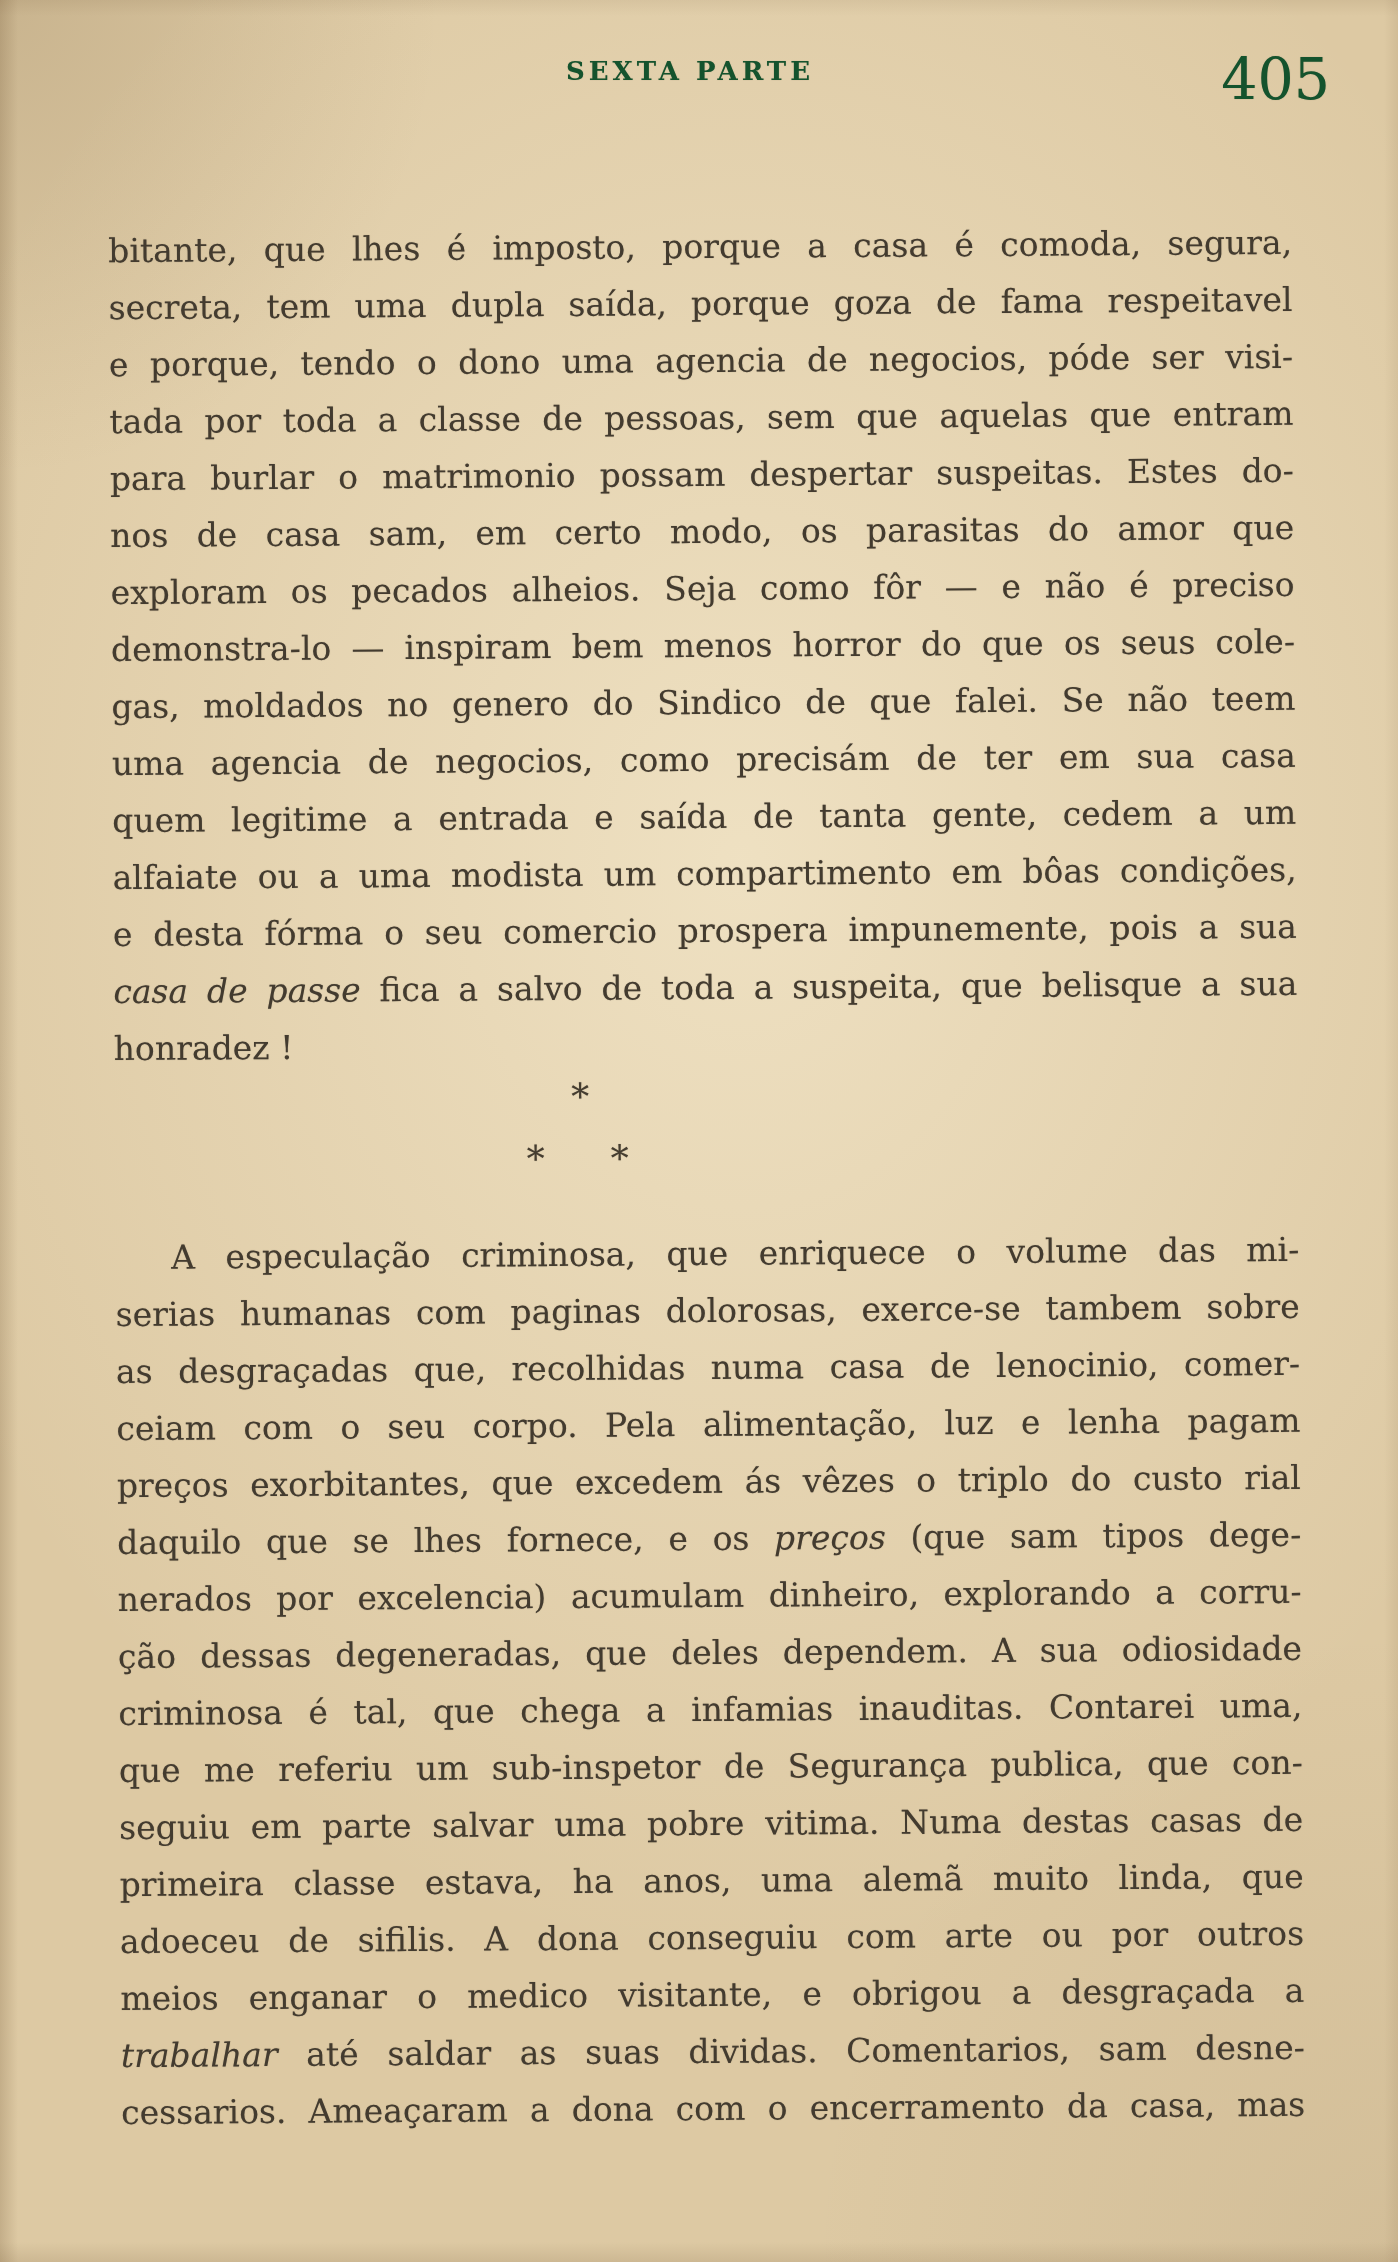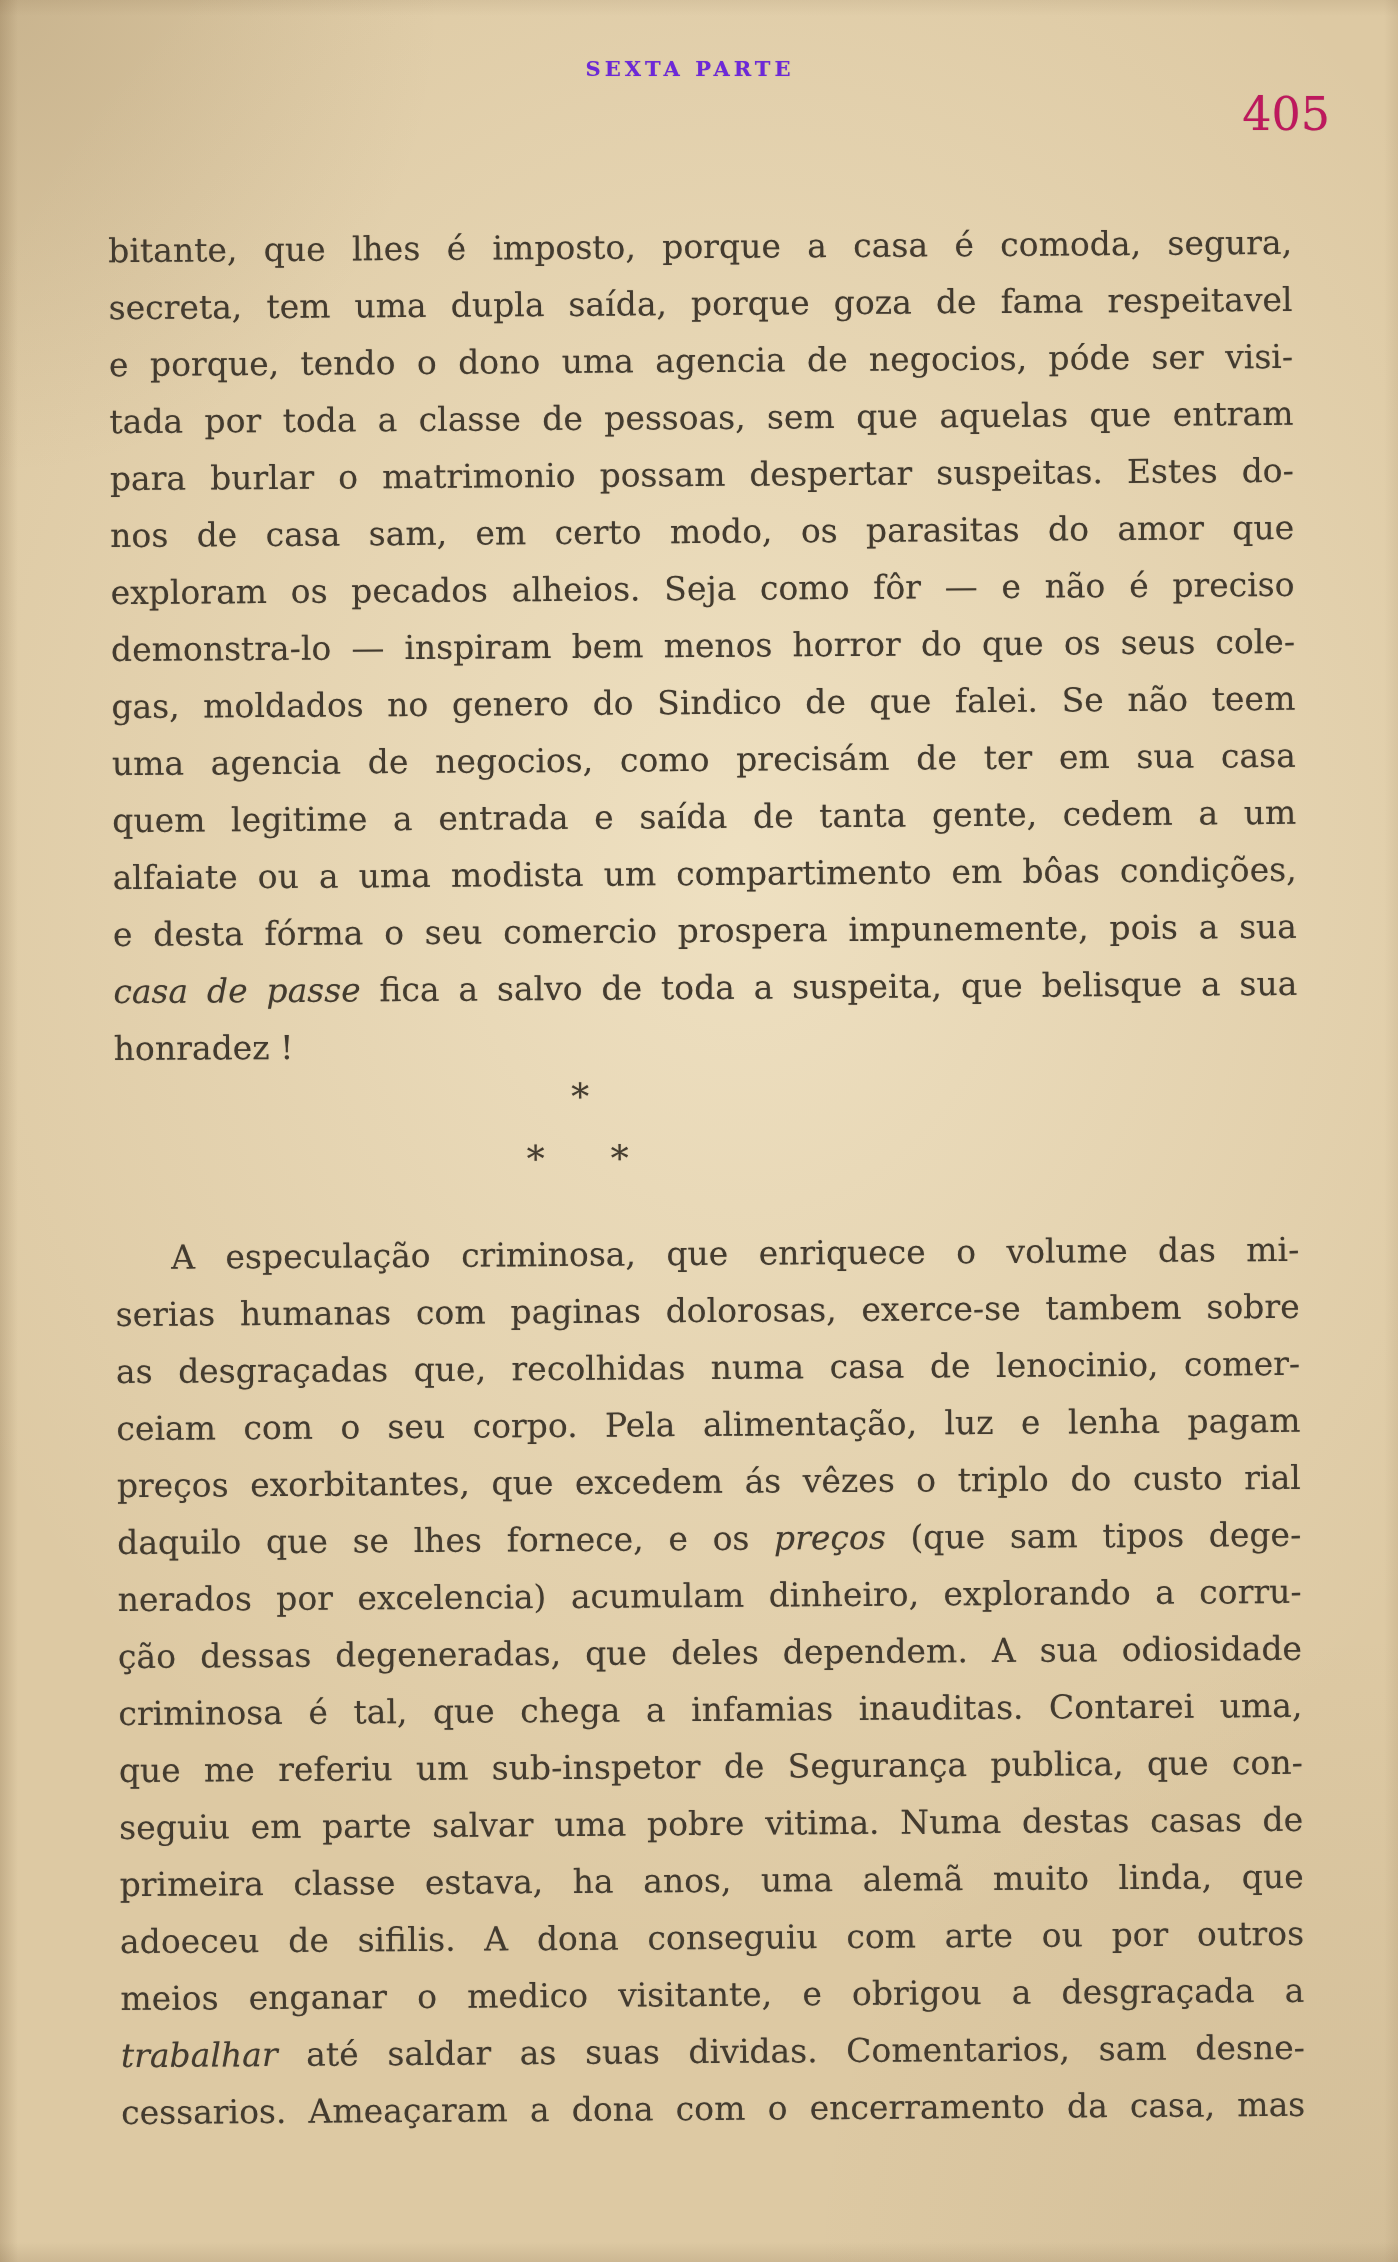--- a/index.html
+++ b/index.html
@@ -17,29 +17,28 @@
       linear-gradient(270deg, rgba(105,78,45,0.10), rgba(105,78,45,0) 14px),
       linear-gradient(180deg, rgba(105,78,45,0.10), rgba(105,78,45,0) 16px),
       linear-gradient(0deg, rgba(105,78,45,0.14), rgba(105,78,45,0) 20px);
     color: #423a2e;
   }
   .running-head {
     position: absolute; top: 0; left: 0; width: 100%; height: 130px;
   }
   .section-title {
     position: absolute; top: 56px; left: 690px; transform: translateX(-50%);
-    font-size: 21px; font-weight: 700; letter-spacing: 4px;
-    color: #6d28d9;
+    font-size: 26px; font-weight: 700; letter-spacing: 4px;
+    color: #14532d;
     text-shadow: 0 0 1px rgba(82,74,59,0.35);
   }
   .page-number {
     position: absolute; top: 46px; right: 68px;
-    font-size: 46px; color: #be185d;
+    font-size: 57px; color: #14532d;
     text-shadow: 0 0 1px rgba(71,64,47,0.35);
-    margin-top: 41px;
   }
   .content {
     position: absolute; left: 108px; top: 218px; width: 1184px;
     transform: rotate(-0.40deg);
     transform-origin: 50% 0;
     font-size: 33px;
     color: #433b2f;
     text-shadow: 0 0 1px rgba(67,59,47,0.40);
   }
   .para { display: block; }

